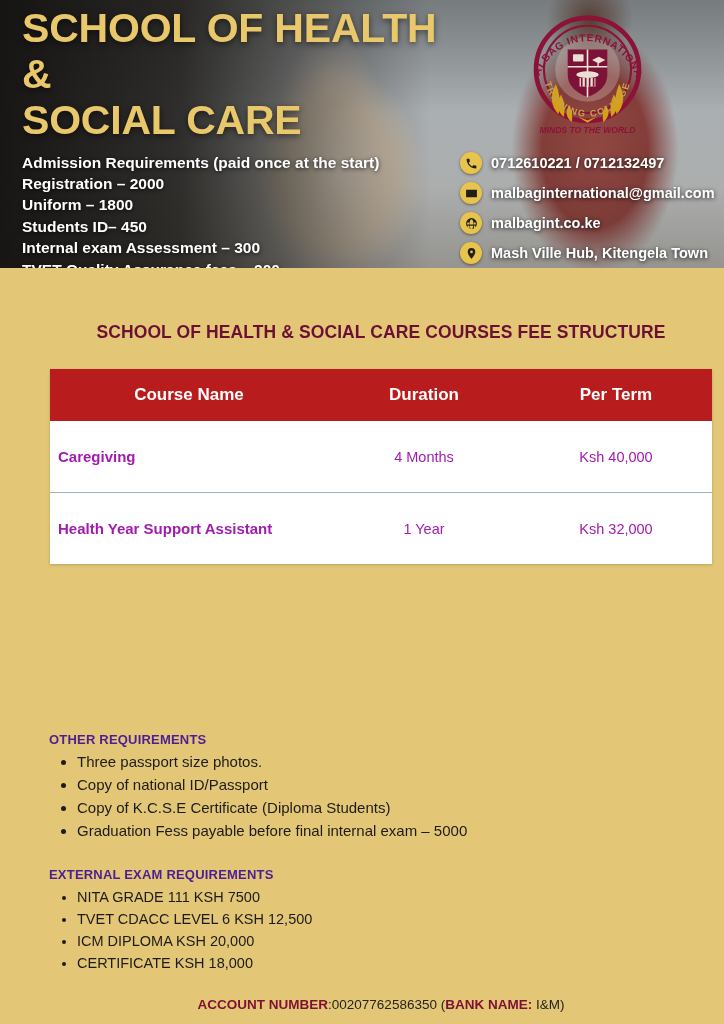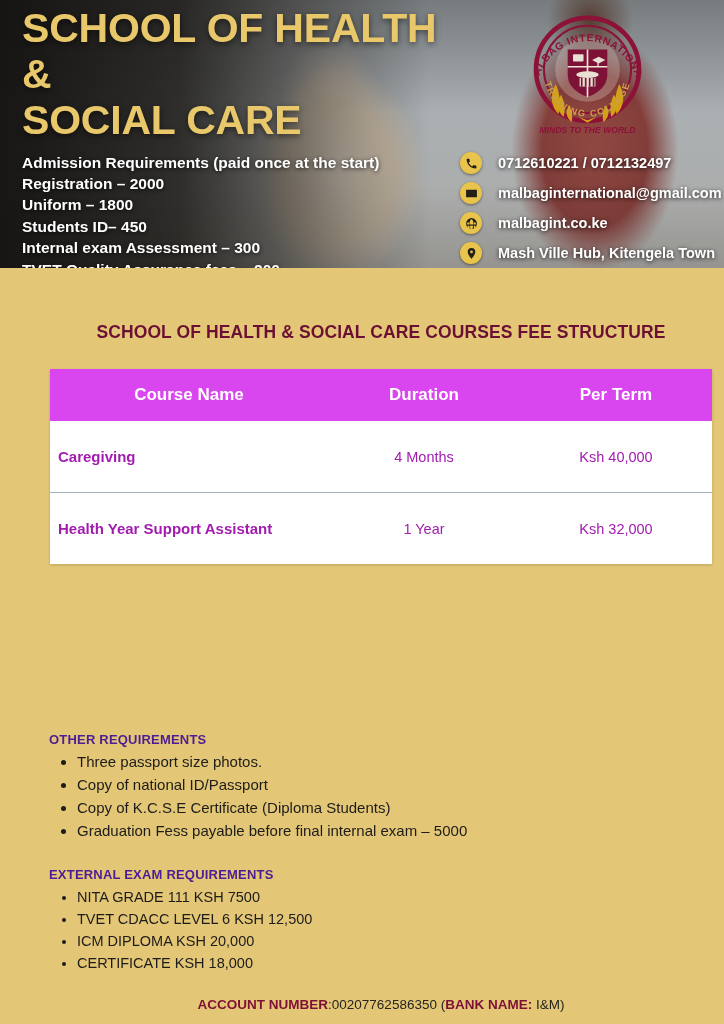--- a/index.html
+++ b/index.html
@@ -78,21 +78,21 @@
     position:absolute; left:520px; top:6px;
     width:135px; height:132px;
   }
   .logo svg { width:100%; height:100%; display:block; }
 
   
   .contacts {
     position:absolute; left:460px; top:152px;
     display:flex; flex-direction:column; gap:8px;
   }
-  .contact-row { display:flex; align-items:center; gap:16px; }
+  .contact-row { display:flex; align-items:center; gap:9px; }
   .c-icon {
     width:22px; height:22px; flex:0 0 22px;
     border-radius:50%;
     background:#e9c44c;
     display:flex; align-items:center; justify-content:center;
     box-shadow:0 1px 3px rgba(0,0,0,.45);
   }
   .c-icon svg { width:13px; height:13px; display:block; fill:#231f18; }
   .c-text {
     color:#ffffff;
@@ -116,21 +116,21 @@
 
   
   .fee-table {
     margin:26px auto 0 auto;
     width:662px;
     border-collapse:collapse;
     background:#ffffff;
     box-shadow:0 1px 3px rgba(0,0,0,.18);
   }
   .fee-table thead th {
-    background:#d946ef;
+    background:#b91c1c;
     color:#ffffff;
     font-size:17px;
     font-weight:bold;
     padding:16px 16px;
     text-align:center;
   }
   .fee-table thead th.col-name { width:42%; }
   .fee-table thead th.col-dur  { width:29%; }
   .fee-table thead th.col-term { width:29%; }
 

